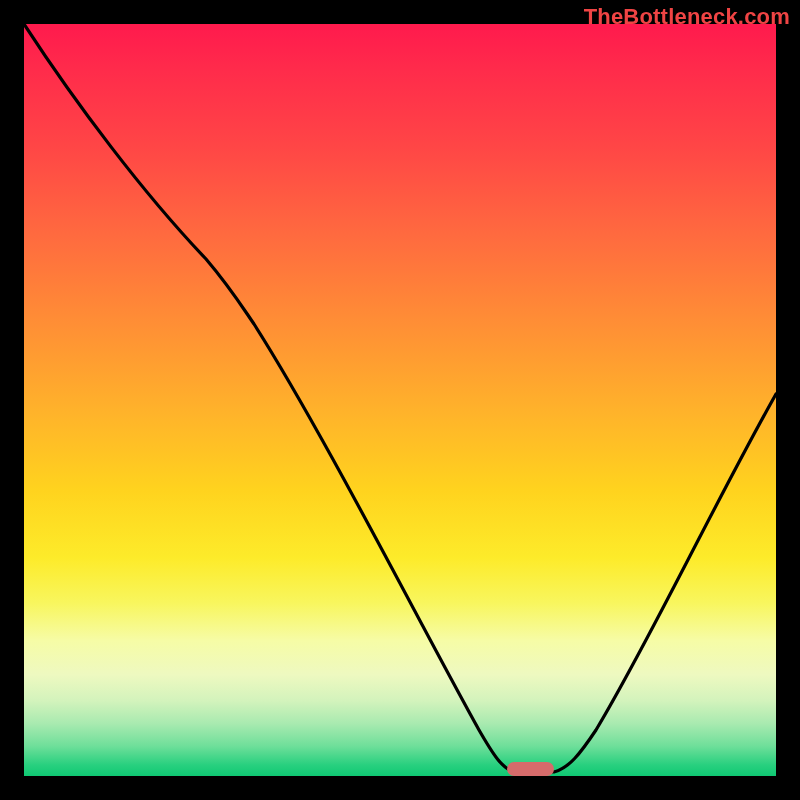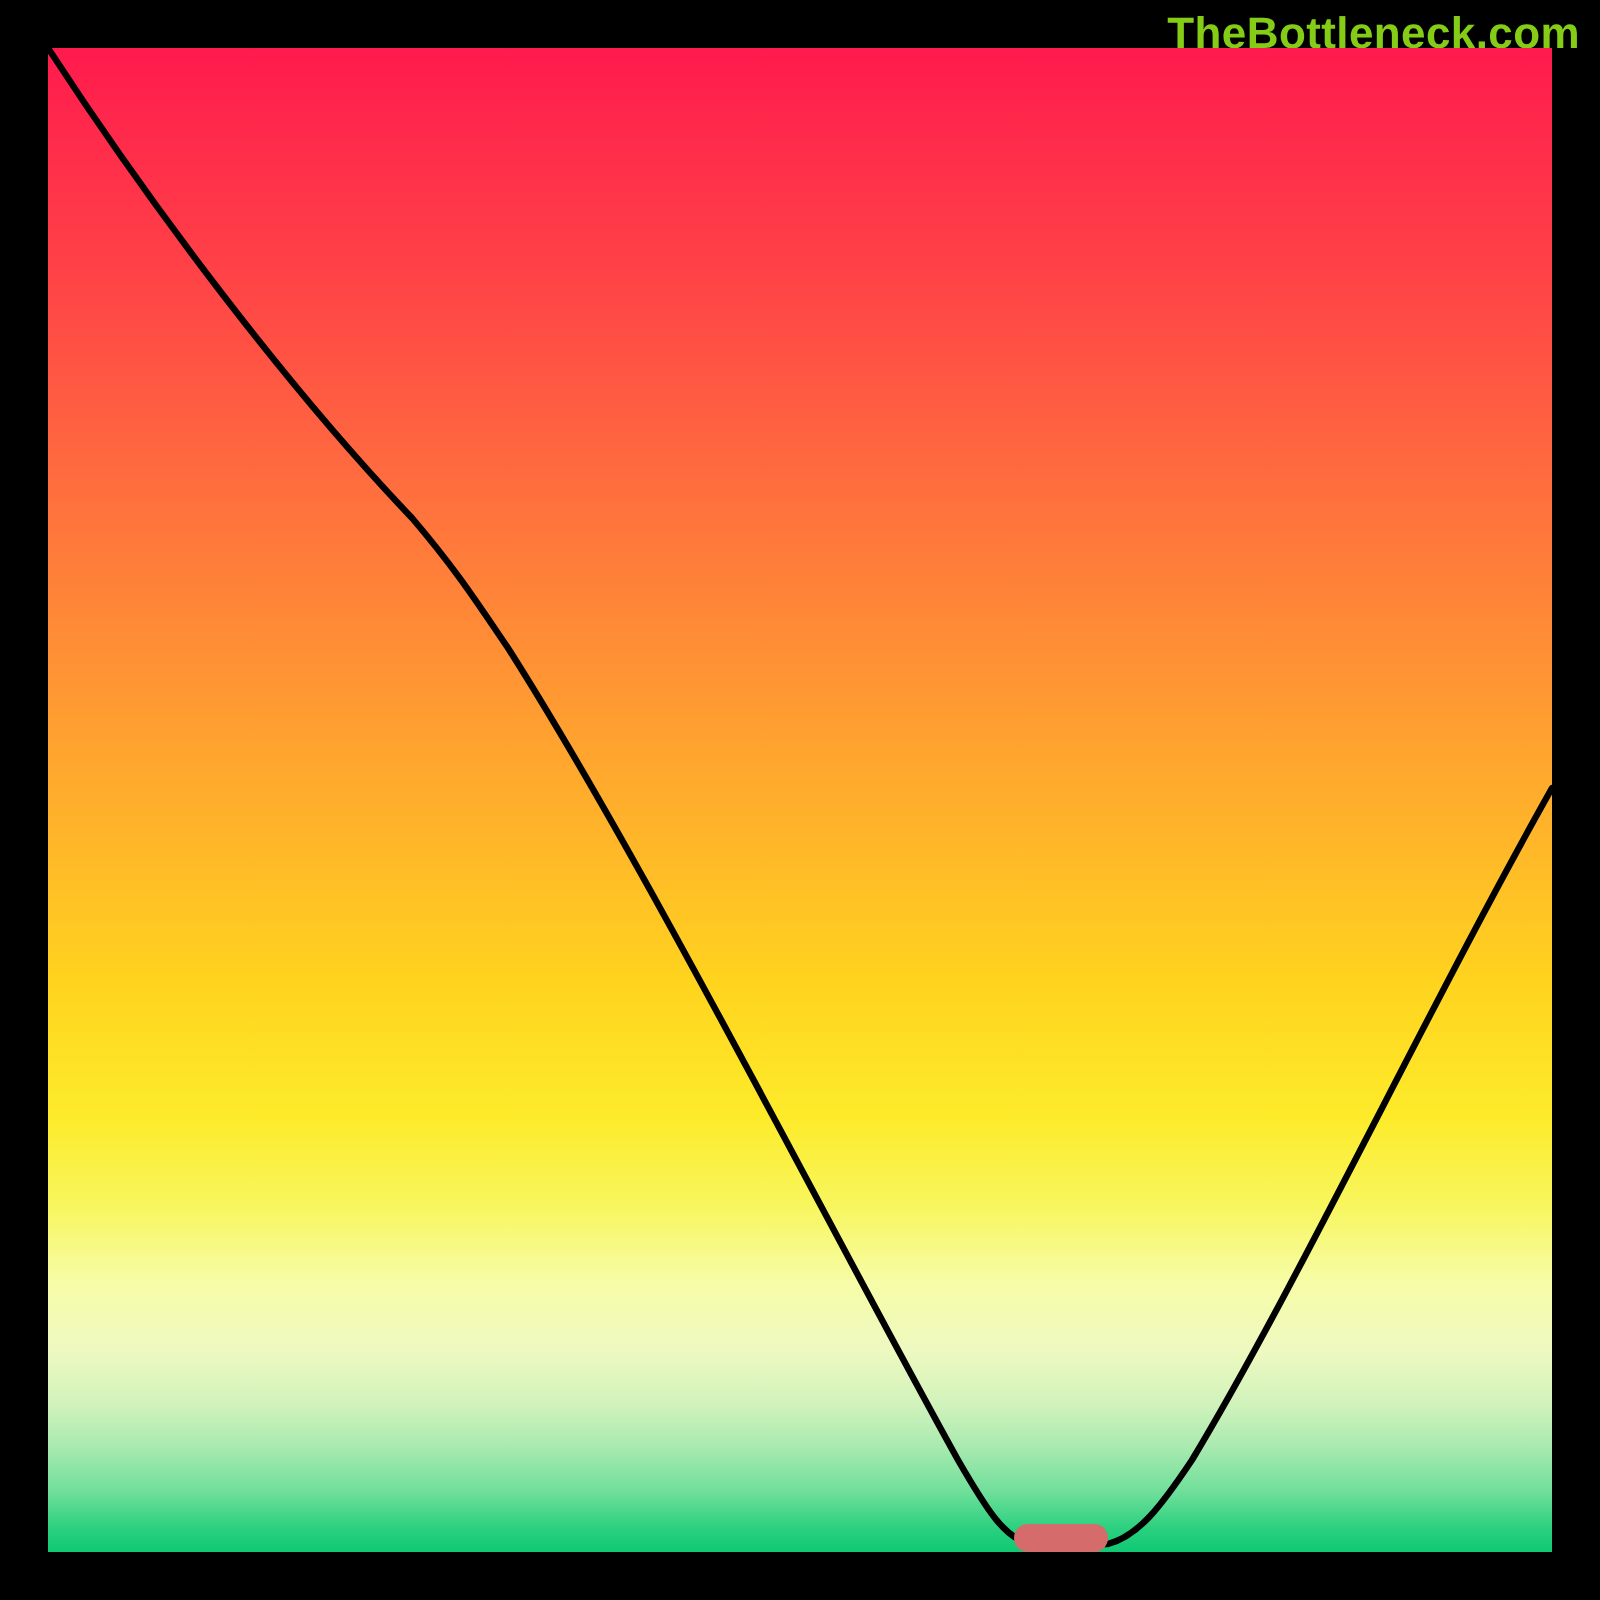--- a/index.html
+++ b/index.html
@@ -17,21 +17,21 @@
     width: 800px;
     height: 800px;
   }
   .watermark {
     position: absolute;
     top: 4px;
     right: 10px;
     font-family: Arial, Helvetica, sans-serif;
     font-size: 22px;
     font-weight: 600;
-    color: #84cc16;
+    color: #ef4444;
     letter-spacing: 0.2px;
   }
   .plot-clip {
     position: absolute;
     left: 24px;
     top: 24px;
     width: 752px;
     height: 752px;
     overflow: hidden;
     background: #000;

